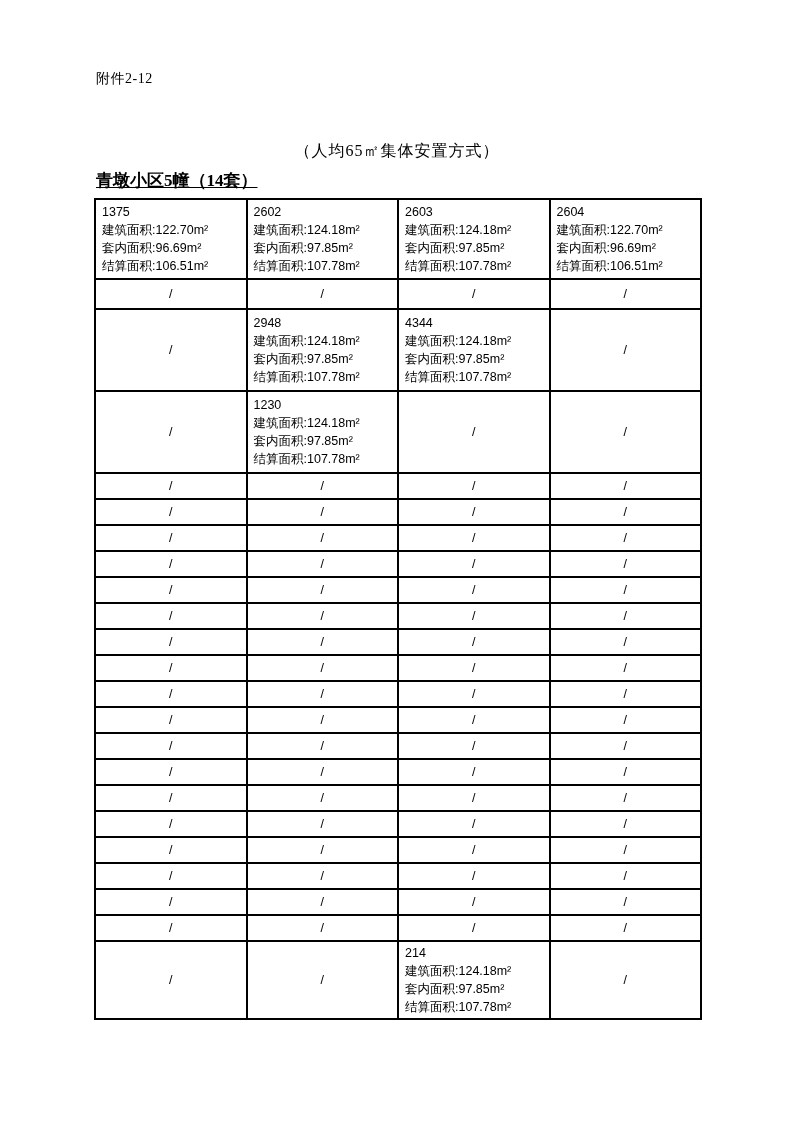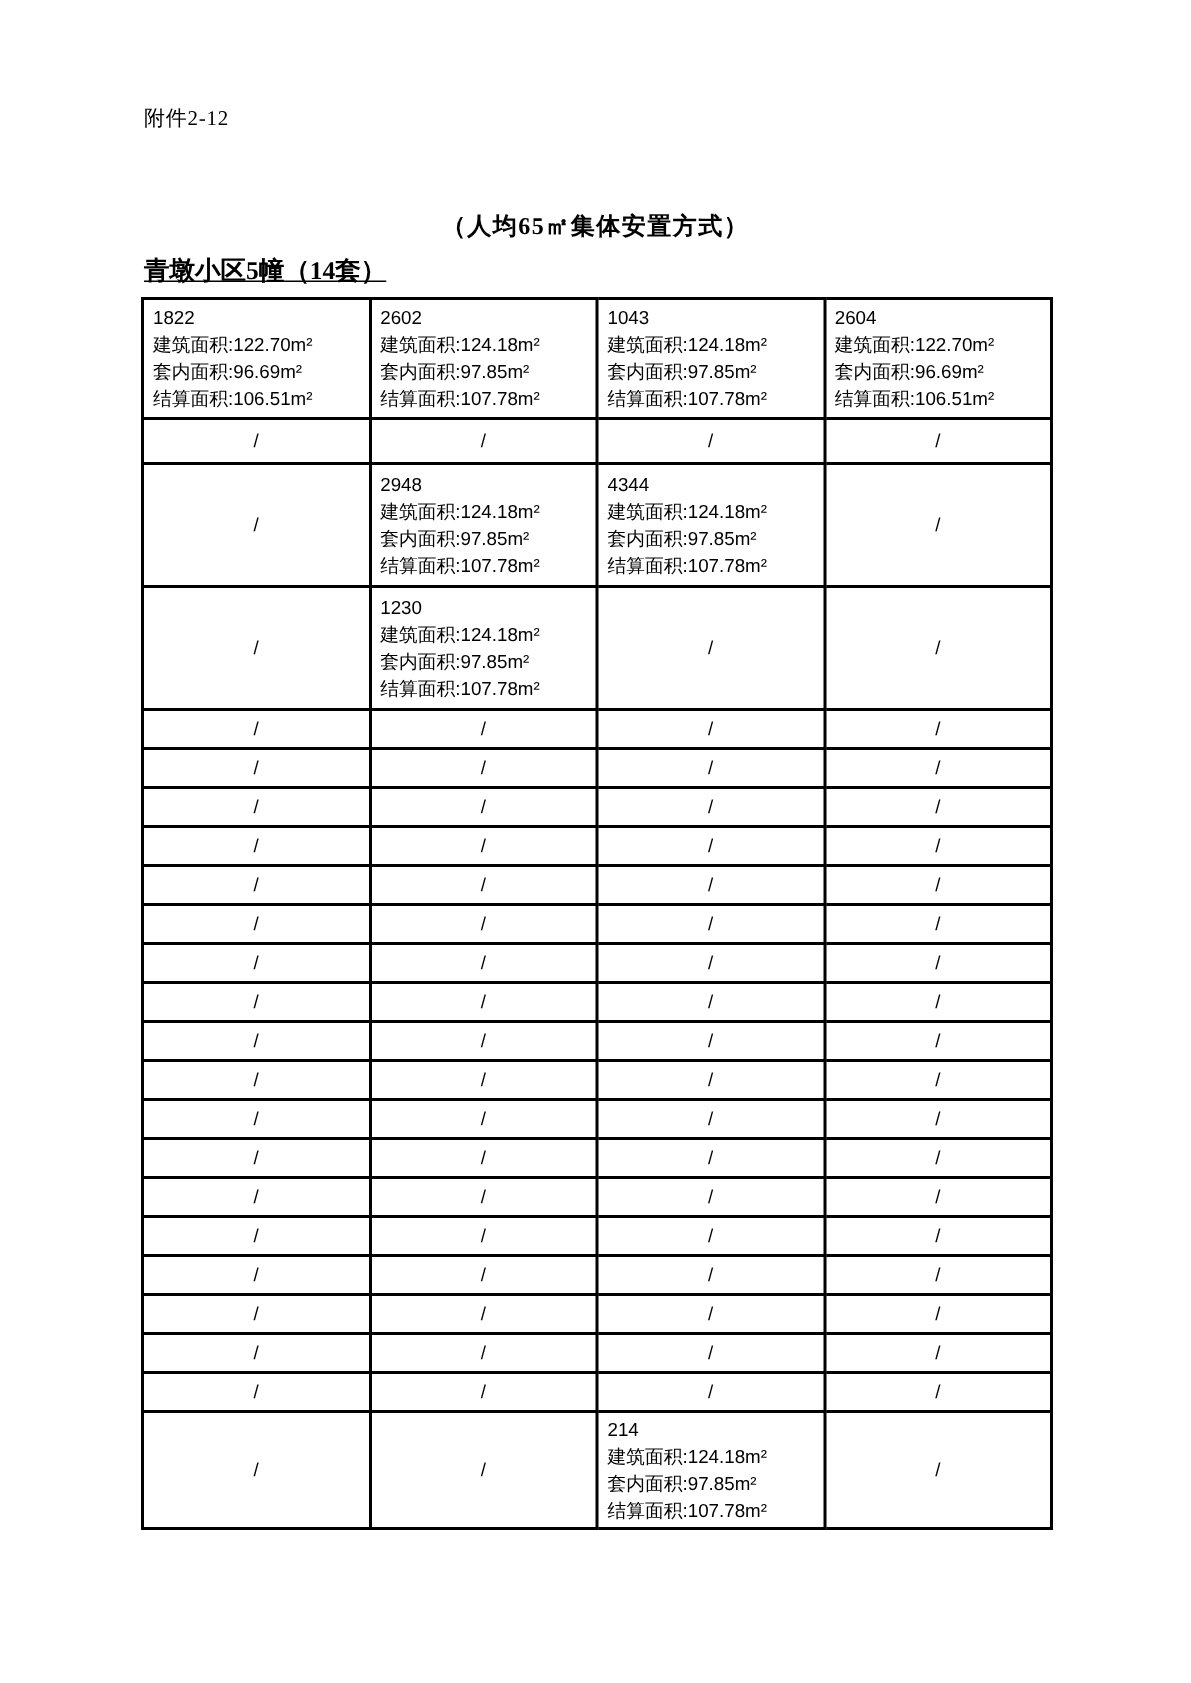--- a/index.html
+++ b/index.html
@@ -35,21 +35,21 @@
     letter-spacing: 0.5px;
     white-space: nowrap;
   }
   .subtitle {
     position: absolute;
     left: 0;
     right: 0;
     top: 141px;
     text-align: center;
     font-size: 16px;
-    font-weight: bold;
+    font-weight: normal;
     letter-spacing: 1px;
   }
   .section-heading {
     position: absolute;
     left: 96px;
     top: 169px;
     font-size: 17px;
     font-weight: bold;
     text-decoration: underline;
   }
@@ -90,33 +90,33 @@
 
 
   <div class="subtitle">（人均65㎡集体安置方式）</div>
 
   <div class="section-heading">青墩小区5幢（14套）</div>
 
   <table class="housing-table">
     <tbody id="housing-tbody">
         <tr style="height: 80px;">
           <td class="cell-detail">
-            <div>1822</div>
+            <div>1375</div>
             <div>建筑面积:122.70m²</div>
             <div>套内面积:96.69m²</div>
             <div>结算面积:106.51m²</div>
           </td>
           <td class="cell-detail">
             <div>2602</div>
             <div>建筑面积:124.18m²</div>
             <div>套内面积:97.85m²</div>
             <div>结算面积:107.78m²</div>
           </td>
           <td class="cell-detail">
-            <div>1043</div>
+            <div>2603</div>
             <div>建筑面积:124.18m²</div>
             <div>套内面积:97.85m²</div>
             <div>结算面积:107.78m²</div>
           </td>
           <td class="cell-detail">
             <div>2604</div>
             <div>建筑面积:122.70m²</div>
             <div>套内面积:96.69m²</div>
             <div>结算面积:106.51m²</div>
           </td>

